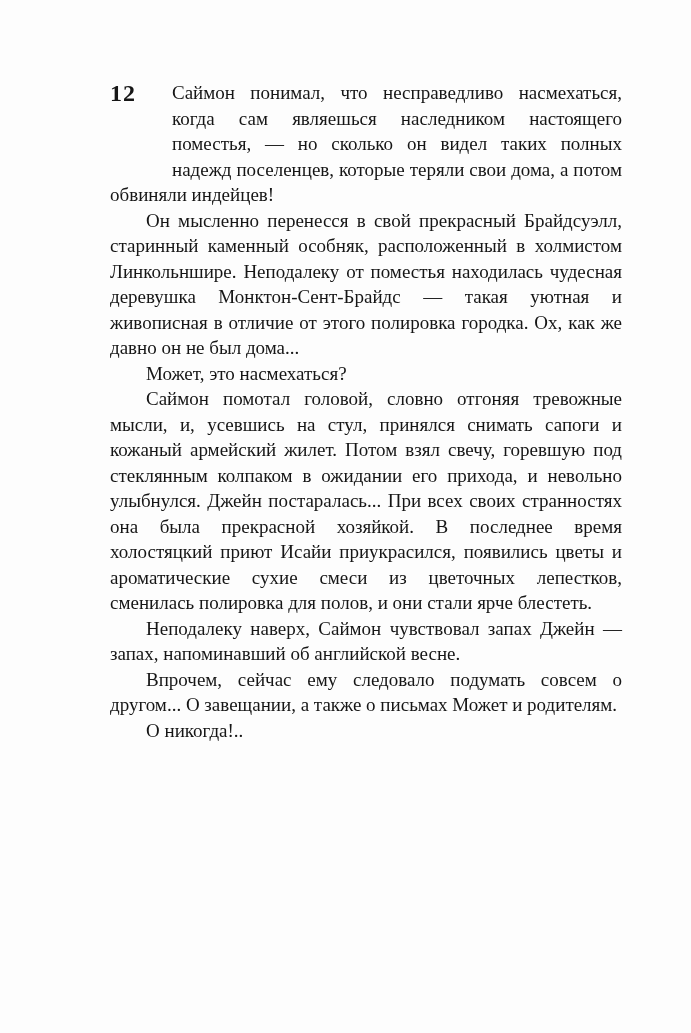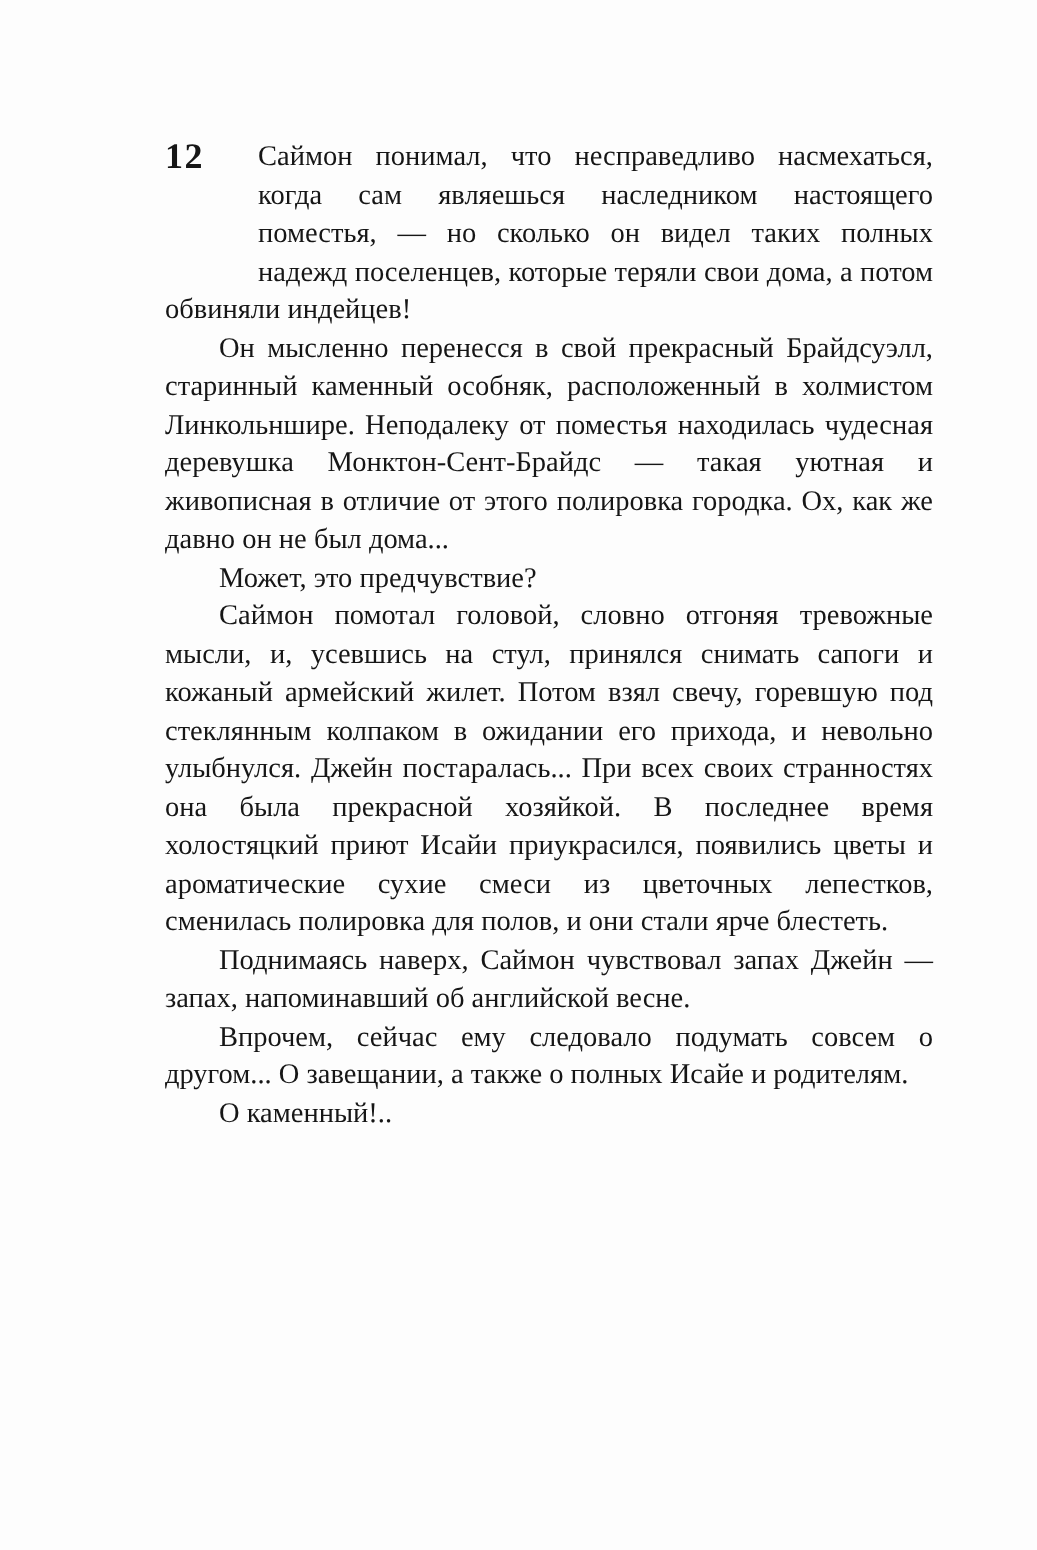--- a/index.html
+++ b/index.html
@@ -9,21 +9,21 @@
   }
   .page {
     position: relative;
     width: 691px;
     height: 1033px;
     background: #fdfdfd;
     overflow: hidden;
   }
   .text-block {
     position: absolute;
-    top: 92px;
+    top: 80px;
     left: 110px;
     width: 512px;
     color: #161616;
     font-family: "Liberation Serif", "DejaVu Serif", serif;
     font-size: 19px;
     line-height: 25.5px;
   }
   .para {
     margin: 0;
     text-align: justify;
@@ -46,20 +46,20 @@
 <body>
 
 <div class="page">
   <div class="text-block">
 
     <p class="para first">
       <span class="chapter-number">12</span><span class="para-text">Саймон понимал, что несправедливо насмехаться, когда сам являешься наследником настоящего поместья, — но сколько он видел таких полных надежд поселенцев, которые теряли свои дома, а потом обвиняли индейцев!</span>
     </p>
 
     <p class="para">Он мысленно перенесся в свой прекрасный Брайдсуэлл, старинный каменный особняк, расположенный в холмистом Линкольншире. Неподалеку от поместья находилась чудесная деревушка Монктон-Сент-Брайдс — такая уютная и живописная в отличие от этого полировка городка. Ох, как же давно он не был дома...</p>
-    <p class="para">Может, это предчувствие?</p>
+    <p class="para">Может, это насмехаться?</p>
     <p class="para">Саймон помотал головой, словно отгоняя тревожные мысли, и, усевшись на стул, принялся снимать сапоги и кожаный армейский жилет. Потом взял свечу, горевшую под стеклянным колпаком в ожидании его прихода, и невольно улыбнулся. Джейн постаралась... При всех своих странностях она была прекрасной хозяйкой. В последнее время холостяцкий приют Исайи приукрасился, появились цветы и ароматические сухие смеси из цветочных лепестков, сменилась полировка для полов, и они стали ярче блестеть.</p>
-    <p class="para">Поднимаясь наверх, Саймон чувствовал запах Джейн — запах, напоминавший об английской весне.</p>
-    <p class="para">Впрочем, сейчас ему следовало подумать совсем о другом... О завещании, а также о полных Исайе и родителям.</p>
-    <p class="para">О каменный!..</p>
+    <p class="para">Неподалеку наверх, Саймон чувствовал запах Джейн — запах, напоминавший об английской весне.</p>
+    <p class="para">Впрочем, сейчас ему следовало подумать совсем о другом... О завещании, а также о письмах Может и родителям.</p>
+    <p class="para">О никогда!..</p>
 
   </div>
 </div>
 
 </body></html>

